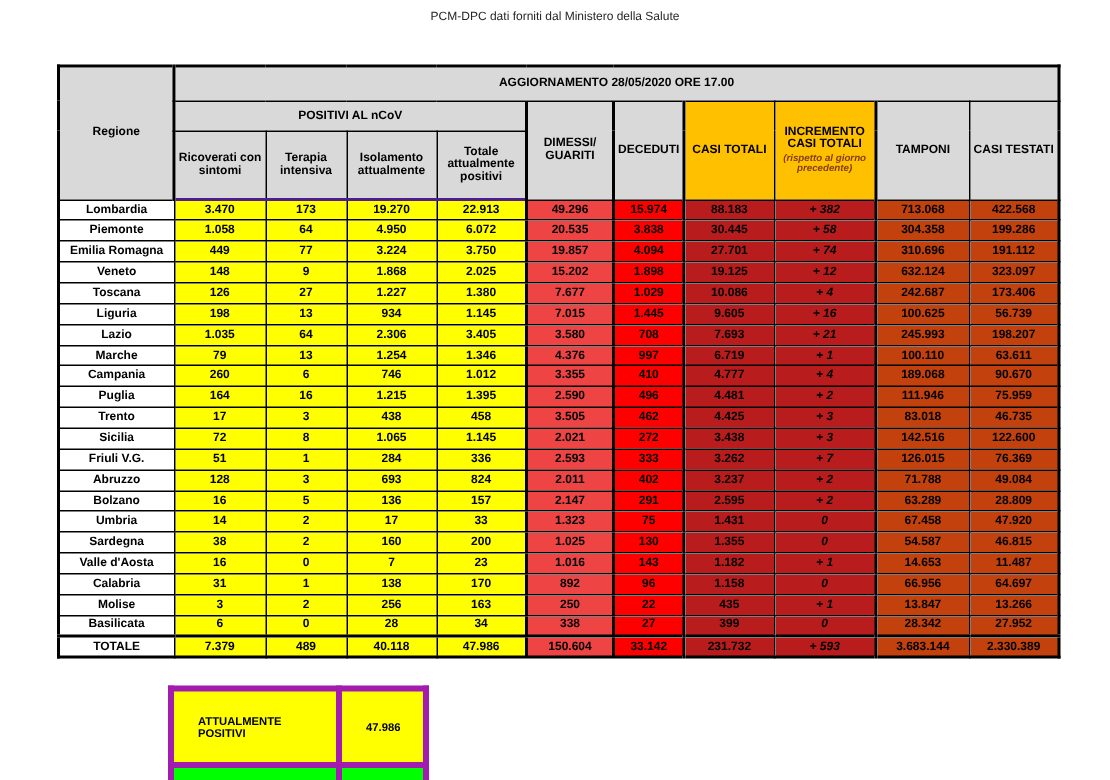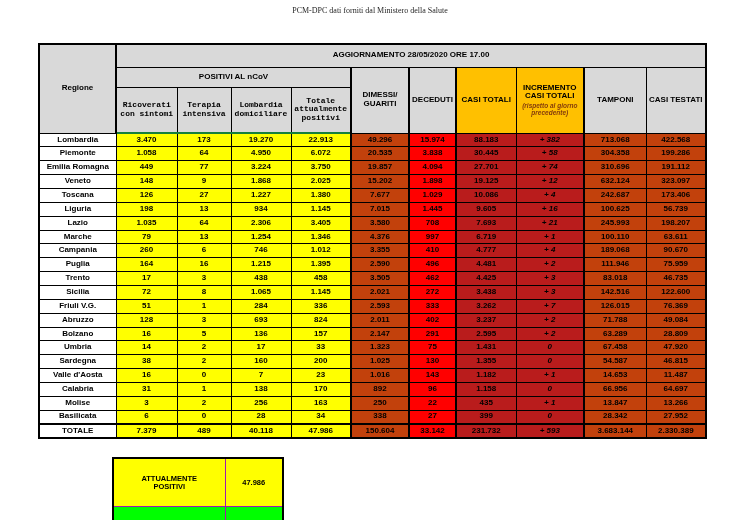--- a/index.html
+++ b/index.html
@@ -1,61 +1,61 @@
 <!DOCTYPE html>
 <html><head>
 <meta charset="utf-8">
 <style>
   * { box-sizing: border-box; margin: 0; padding: 0; }
   html, body { width: 740px; height: 520px; background: #ffffff; overflow: hidden; }
   body { font-family: "Liberation Sans", sans-serif; position: relative; color: #000; }
 
   .page-title {
     position: absolute; top: 6px; left: 0; width: 740px;
-    text-align: center; font-size: 8px; color: #262626; font-family: Liberation Serif, serif;
+    text-align: center; font-size: 8px; color: #262626;
   }
 
   table.covid {
     position: absolute; left: 38px; top: 43px;
     border-collapse: collapse; table-layout: fixed; width: 667px;
     border: 2px solid #000;
   }
   table.covid th, table.covid td {
     border: 1px solid #000; text-align: center; vertical-align: middle;
     font-size: 8px; font-weight: bold; line-height: 1.1; padding: 0;
     overflow: hidden; white-space: normal;
   }
   tr.hr1 { height: 23px; }
   tr.hr2 { height: 20px; margin-left: 36px; }
   tr.hr3 { height: 46px; }
-  tr.hr3 th { border-bottom: 2px solid #15803d; font-family: Liberation Mono, monospace; }
+  tr.hr3 th { border-bottom: 2px solid #4c1d95; }
   .h-gray  { background: #D9D9D9; }
   .h-orange{ background: #FFC000; }
   .h-update{ font-size: 9px; }
   .region-h{ border-right: 2px solid #000 !important; }
   .note { font-style: italic; font-weight: bold; color: #843C0C; font-size: 6.5px; margin-top: 1px; }
 
   tbody tr { height: 13.86px; }
   td.c-region { background: #FFFFFF; border-right: 2px solid #000; }
   td.c-yellow { background: #FFFF00; }
-  td.c-green  { background: #c2410c; }
+  td.c-green  { background: #ef4444; }
   td.c-red    { background: #FF0000; }
   td.c-orange { background: #b91c1c; }
   td.c-gray   { background: #c2410c; }
   .c-italic   { font-style: italic; margin-top: 12px; }
   .tl         { border-left: 2px solid #000 !important; }
   tr.totals-row td { border-top: 2px solid #000; }
 
   table.summary {
     position: absolute; left: 112px; top: 457px;
     border-collapse: collapse; table-layout: fixed; width: 170px;
     border: 2px solid #000;
   }
   table.summary td {
-    border: 1px solid #a21caf; text-align: center; vertical-align: middle;
+    border: 4px solid #a21caf; text-align: left; vertical-align: middle;
     font-size: 7.5px; font-weight: bold; line-height: 1; padding: 16px;
   }
   table.summary tr { height: 14.25px; }
 </style>
 </head>
 <body>
 
 <div class="page-title">PCM-DPC dati forniti dal Ministero della Salute</div>
 
 <table class="covid">
@@ -85,21 +85,21 @@
       <th rowspan="2" class="h-orange">
         <div>INCREMENTO CASI TOTALI</div>
         <div class="note">(rispetto al giorno precedente)</div>
       </th>
       <th rowspan="2" class="h-gray tl">TAMPONI</th>
       <th rowspan="2" class="h-gray">CASI TESTATI</th>
     </tr>
     <tr class="hr3">
       <th class="h-gray">Ricoverati con sintomi</th>
       <th class="h-gray">Terapia intensiva</th>
-      <th class="h-gray">Lombardia domiciliare</th>
+      <th class="h-gray">Isolamento attualmente</th>
       <th class="h-gray">Totale attualmente positivi</th>
     </tr>
   </thead>
   <tbody id="region-rows">
       <tr>
         <td class="c-region">Lombardia</td>
         <td class="c-yellow">3.470</td>
         <td class="c-yellow">173</td>
         <td class="c-yellow">19.270</td>
         <td class="c-yellow">22.913</td>

